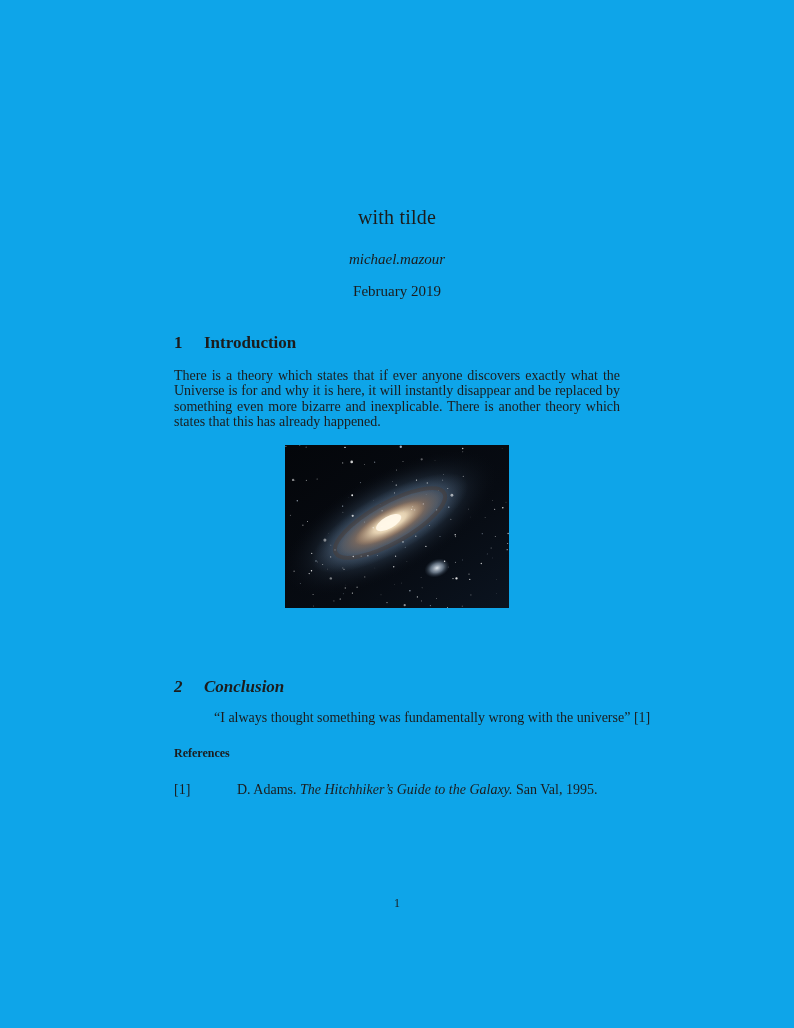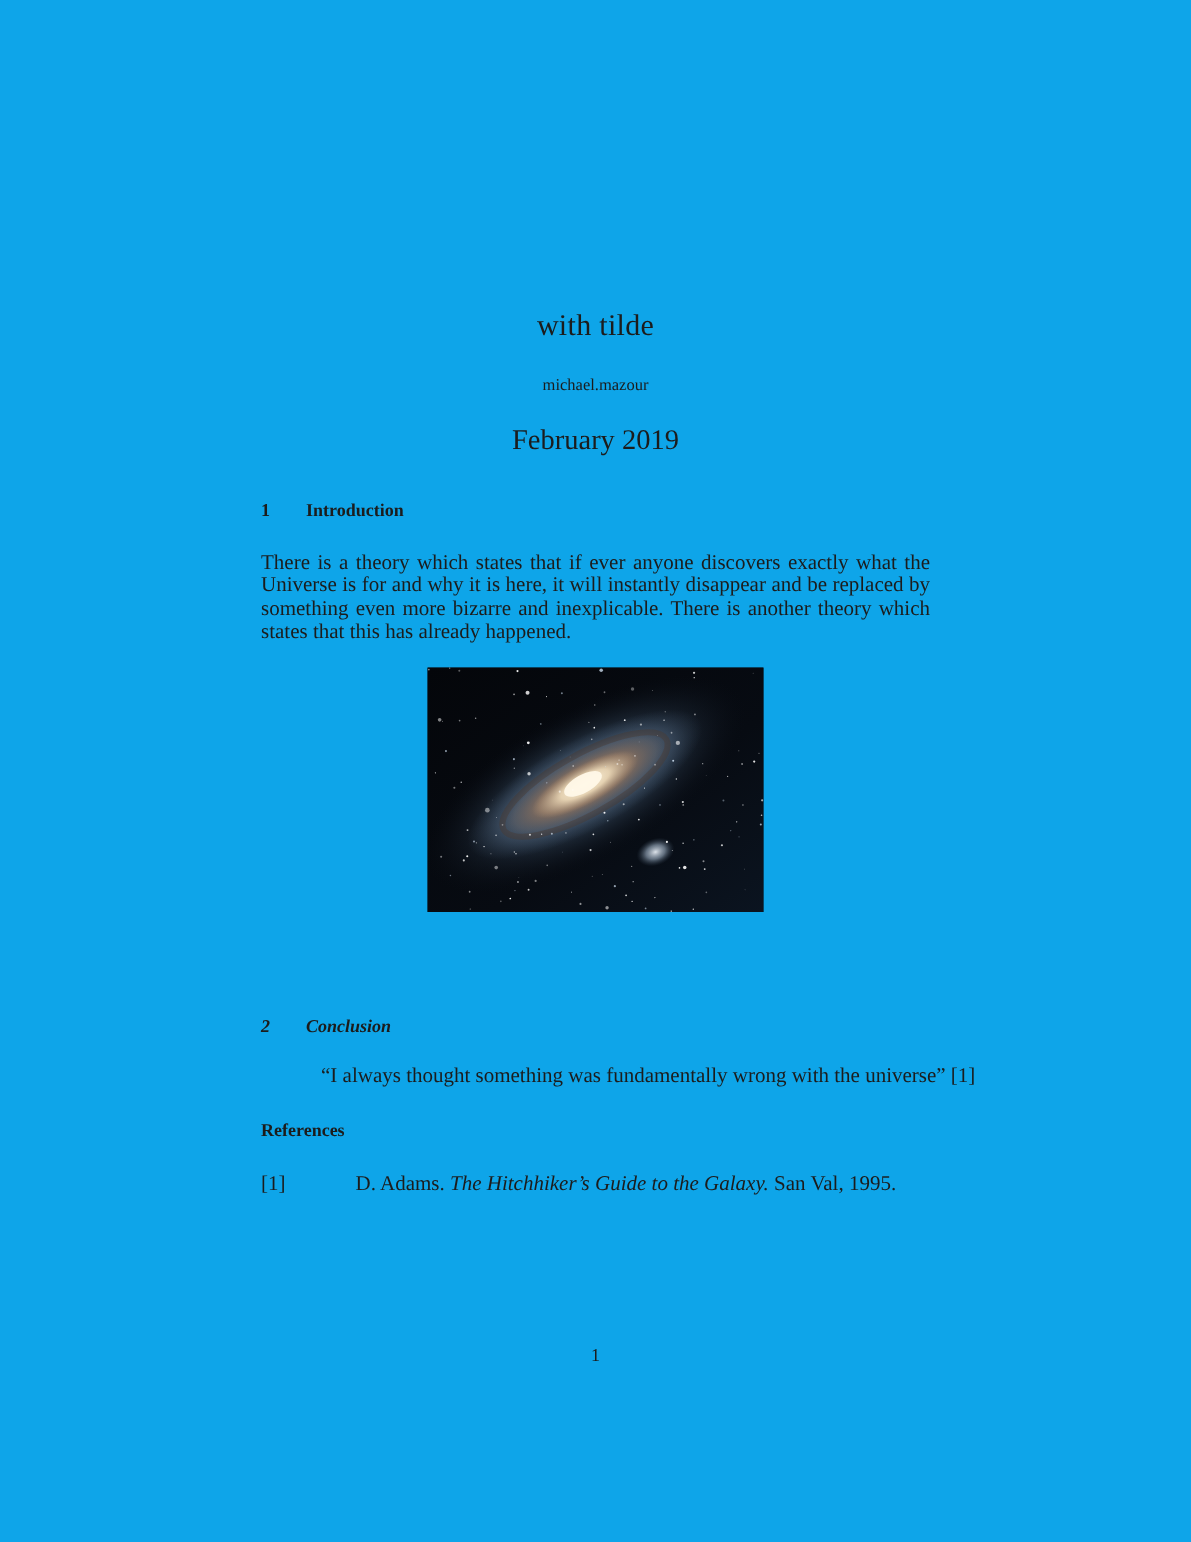--- a/index.html
+++ b/index.html
@@ -11,24 +11,24 @@
     font-family:"Liberation Serif", serif;
     color:#1c1c1c;
     overflow:hidden;
     padding-left:20px;
   }
   .abs{position:absolute;}
   .center{left:0;width:794px;text-align:center;}
   .textcol{left:174px;width:446px;}
 
   .doc-title{top:206px;font-size:20px;letter-spacing:.2px;}
-  .doc-author{top:251px;font-size:11px;}
-  .doc-date{top:283px;font-size:19px;}
-
-  .sec-heading{font-weight:bold;font-size:12px;}
+  .doc-author{top:251px;font-size:15px;font-style:italic;}
+  .doc-date{top:283px;font-size:15px;}
+
+  .sec-heading{font-weight:bold;font-size:17px;}
   .sec1{top:333px;}
   .sec2{top:677px;font-style:italic;}
   .sec-num{display:inline-block;min-width:30px;}
 
   .body-text{font-size:14px;line-height:15.3px;}
   .para1{top:368px;text-align:justify;}
   .quote-line{top:710px;margin-left:40px;}
 
   .figure-img{
     top:445px;left:285px;width:224px;height:163px;

